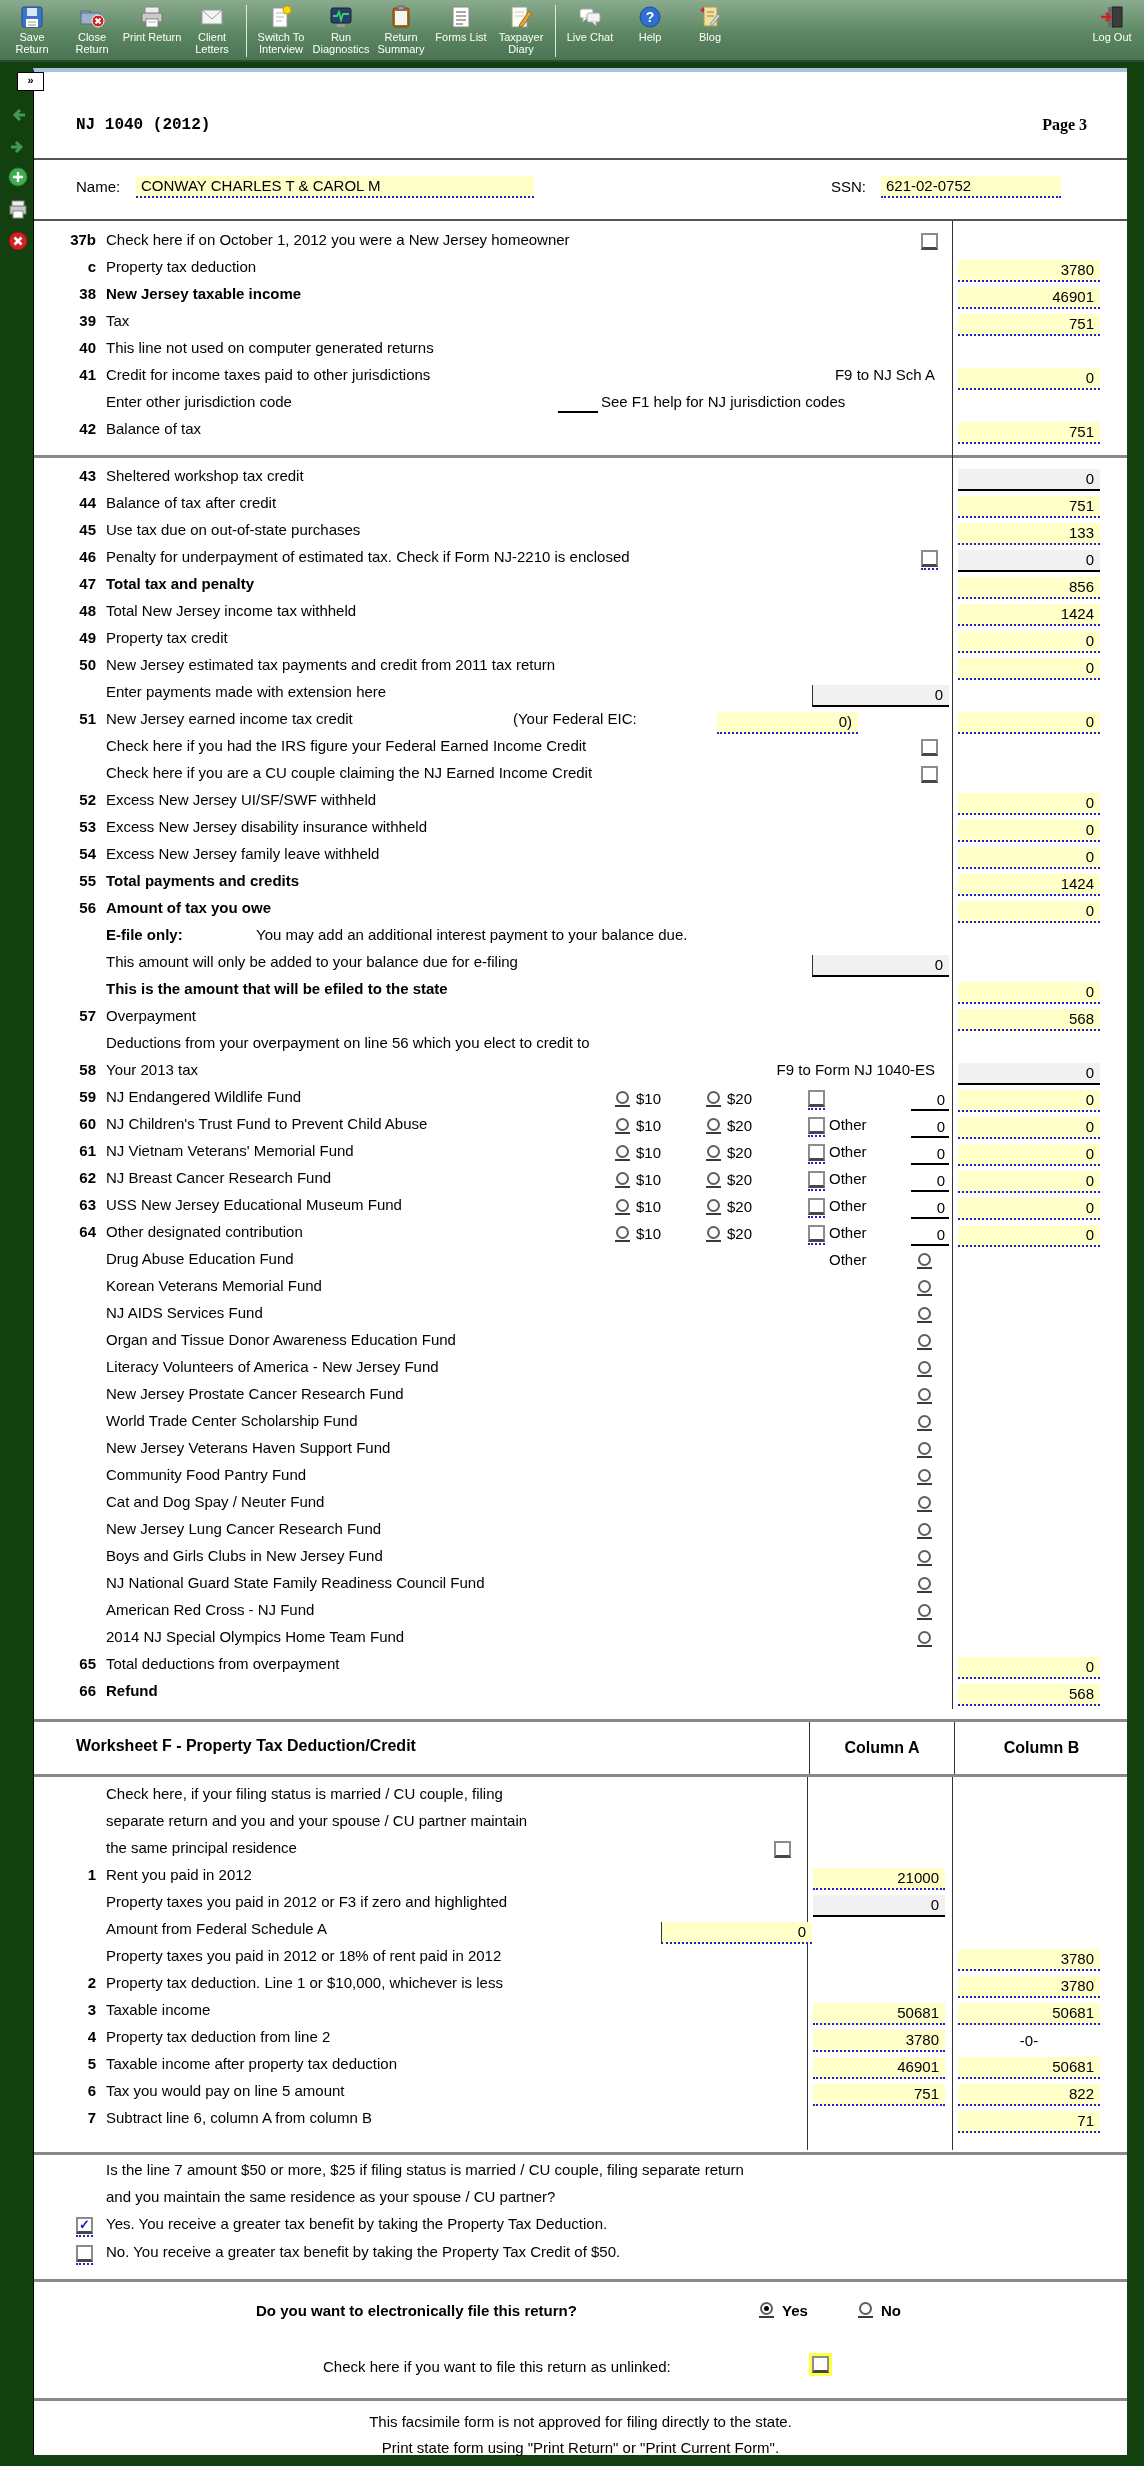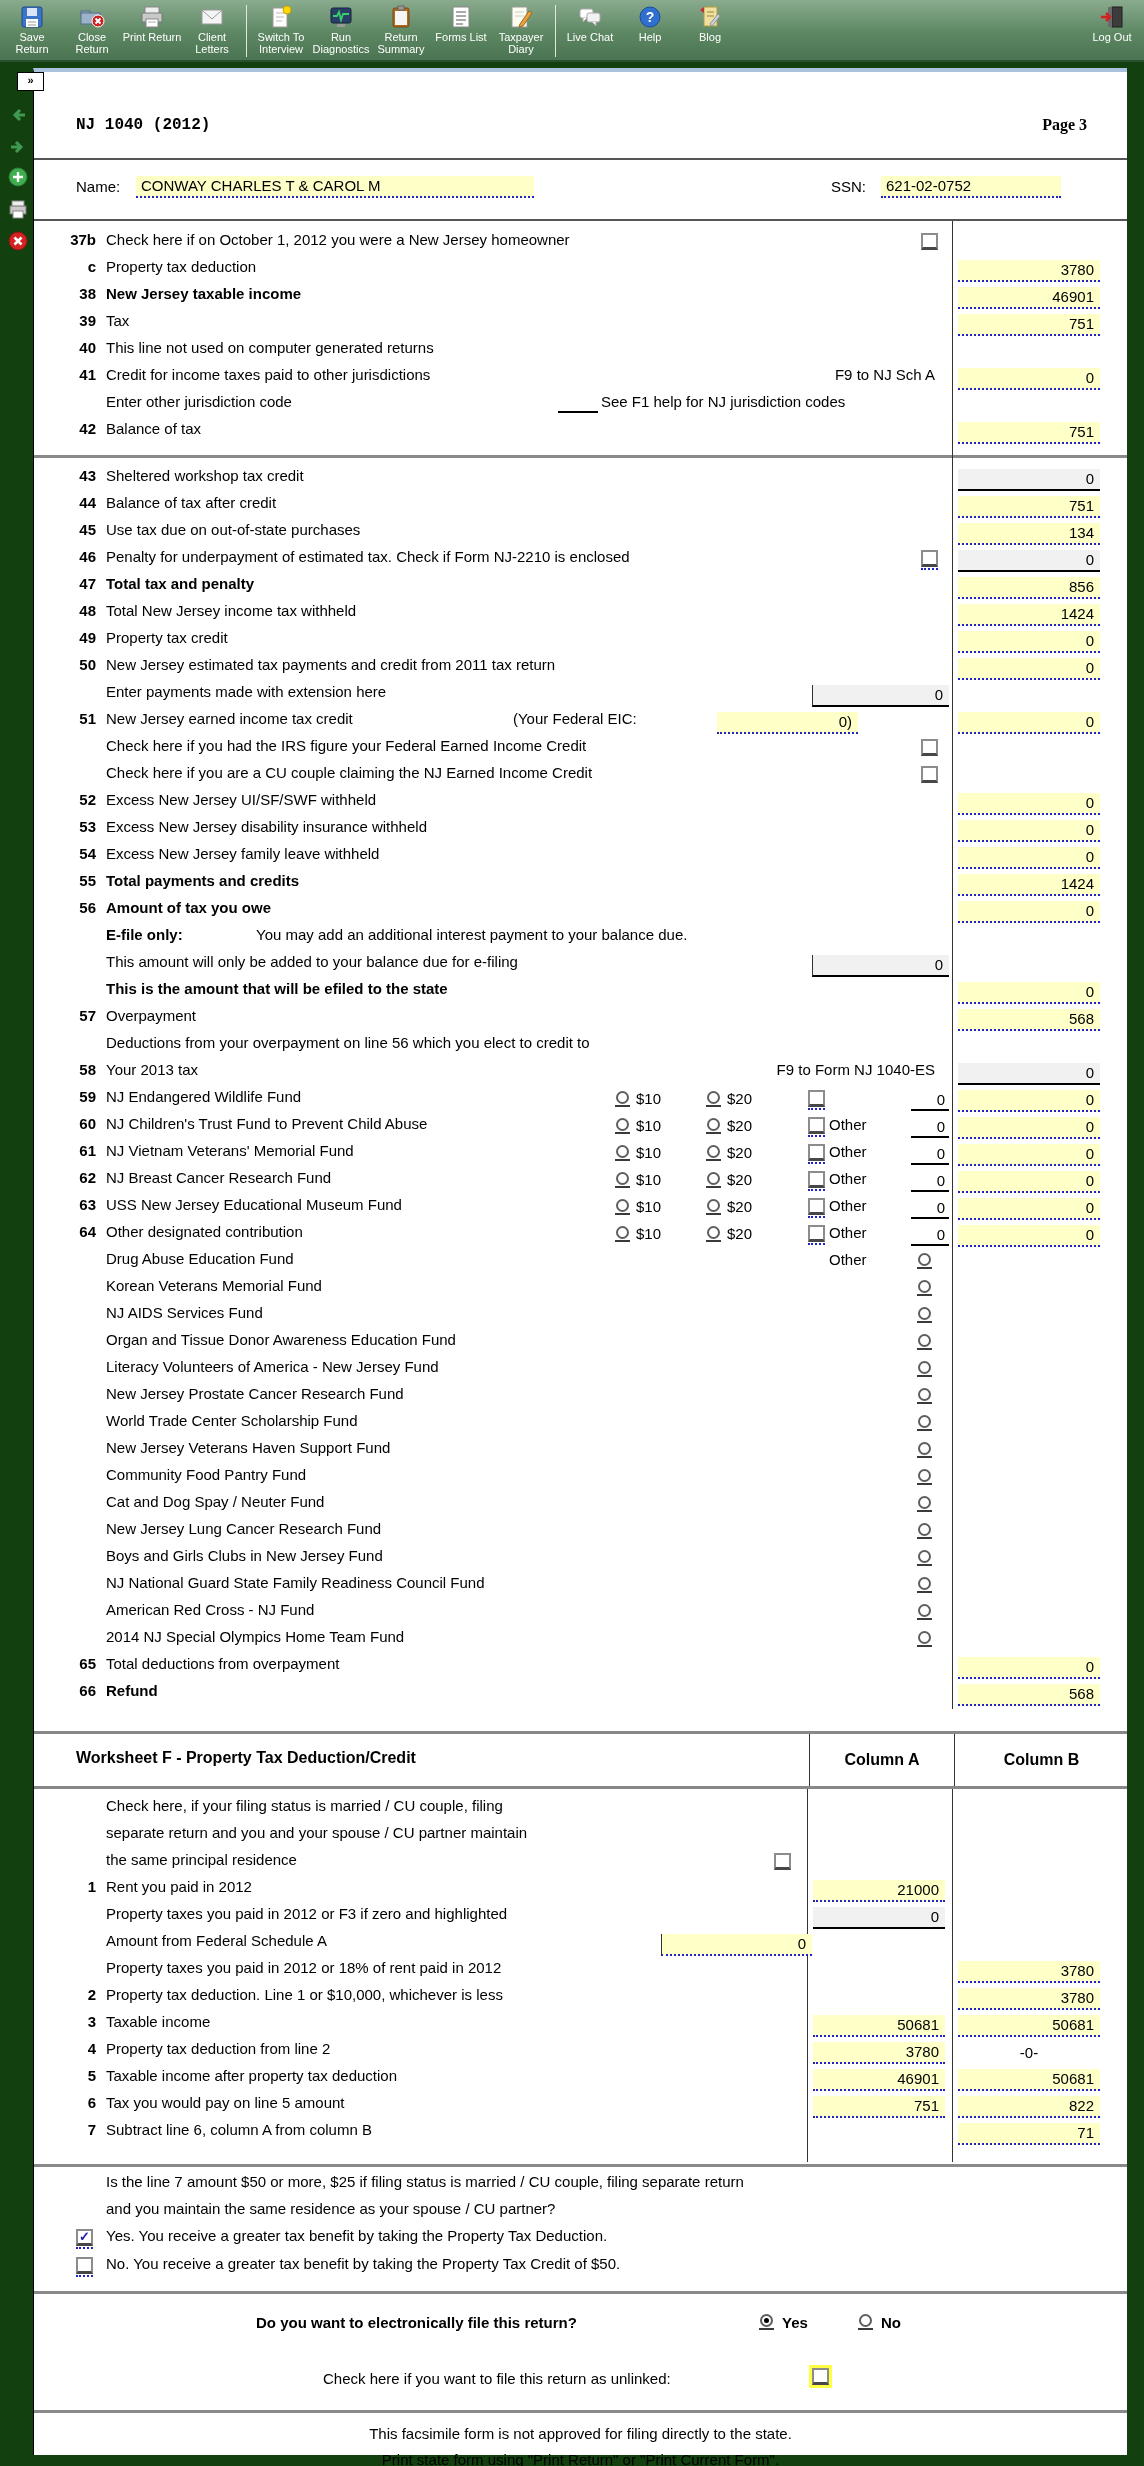--- a/index.html
+++ b/index.html
@@ -70,21 +70,21 @@
 
   
   .fopt{position:absolute;top:2px;}
   .f10{left:581px;} .f10t{left:602px;} .f20{left:672px;} .f20t{left:693px;}
   .foth{left:774px;} .fotht{left:795px;margin-top:26px;}
   .fsmall{position:absolute;left:877px;width:38px;top:2px;text-align:right;
     background:#fff;border-bottom:2px solid #000;box-sizing:border-box;height:21px;line-height:19px;padding:0 4px;}
   .flist{left:883px;}
 
   
-  .wshead{position:relative;height:52px;border-top:3px solid #888;border-bottom:3px solid #888;margin-top:22px;}
+  .wshead{position:relative;height:52px;border-top:3px solid #888;border-bottom:3px solid #888;margin-top:10px;}
   .wstitle{position:absolute;left:42px;top:15px;font-weight:bold;font-size:16px;}
   .wscolA{position:absolute;left:775px;width:145px;top:0;height:52px;line-height:52px;text-align:center;
     font-weight:bold;font-size:16px;border-left:1px solid #333;box-sizing:border-box;}
   .wscolB{position:absolute;left:920px;width:174px;top:0;height:52px;line-height:52px;text-align:center;
     font-weight:bold;font-size:16px;border-left:1px solid #333;box-sizing:border-box;}
   .wsrows{position:relative;padding-top:8px;padding-bottom:14px;}
   .wsrows::before{content:"";position:absolute;top:0;bottom:0;right:319px;width:1px;background:#333;}
   .wsrows::after{content:"";position:absolute;top:0;bottom:0;right:174px;width:1px;background:#333;}
   .valA{position:absolute;right:182px;width:132px;top:2px;text-align:right;z-index:2;}
   .valBtxt{position:absolute;right:27px;width:142px;top:2px;text-align:center;line-height:22px;}
@@ -273,21 +273,21 @@
         <span class="val wf">0</span>
       </div>
       <div class="frow">
         <span class="lineno">44</span>
         <span class="rlabel">Balance of tax after credit</span>
         <span class="val yf">751</span>
       </div>
       <div class="frow">
         <span class="lineno">45</span>
         <span class="rlabel">Use tax due on out-of-state purchases</span>
-        <span class="val yf">134</span>
+        <span class="val yf">133</span>
       </div>
       <div class="frow">
         <span class="lineno">46</span>
         <span class="rlabel">Penalty for underpayment of estimated tax.  Check if Form NJ-2210 is enclosed</span>
         <span class="rowcb"><span class="cbwrap dotted"><span class="cb"></span></span></span>
         <span class="val wf">0</span>
       </div>
       <div class="frow">
         <span class="lineno">47</span>
         <span class="rlabel b">Total tax and penalty</span>

